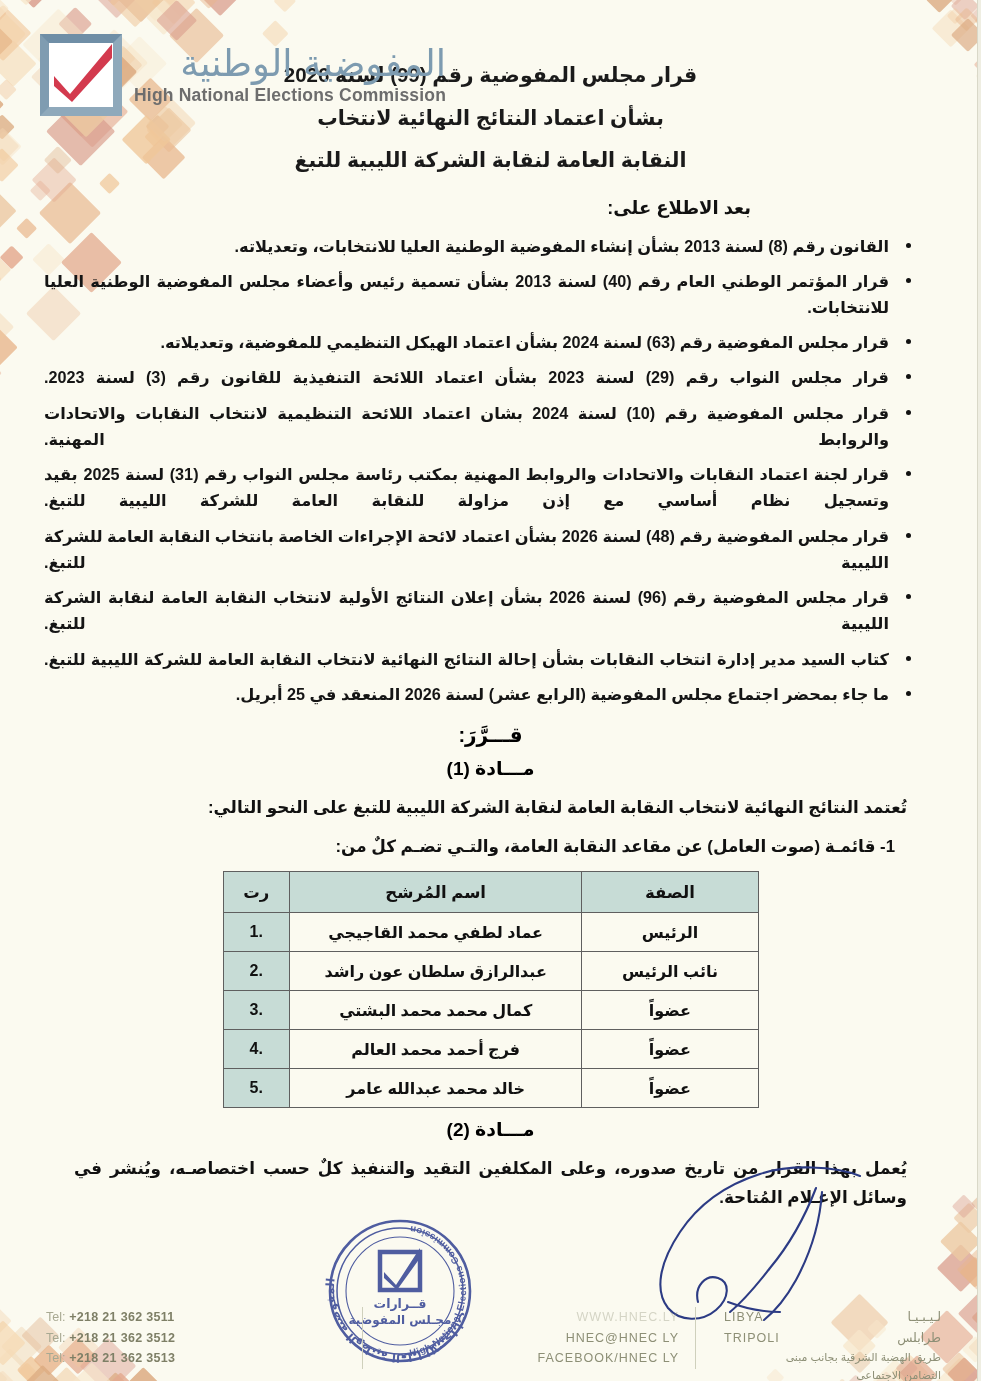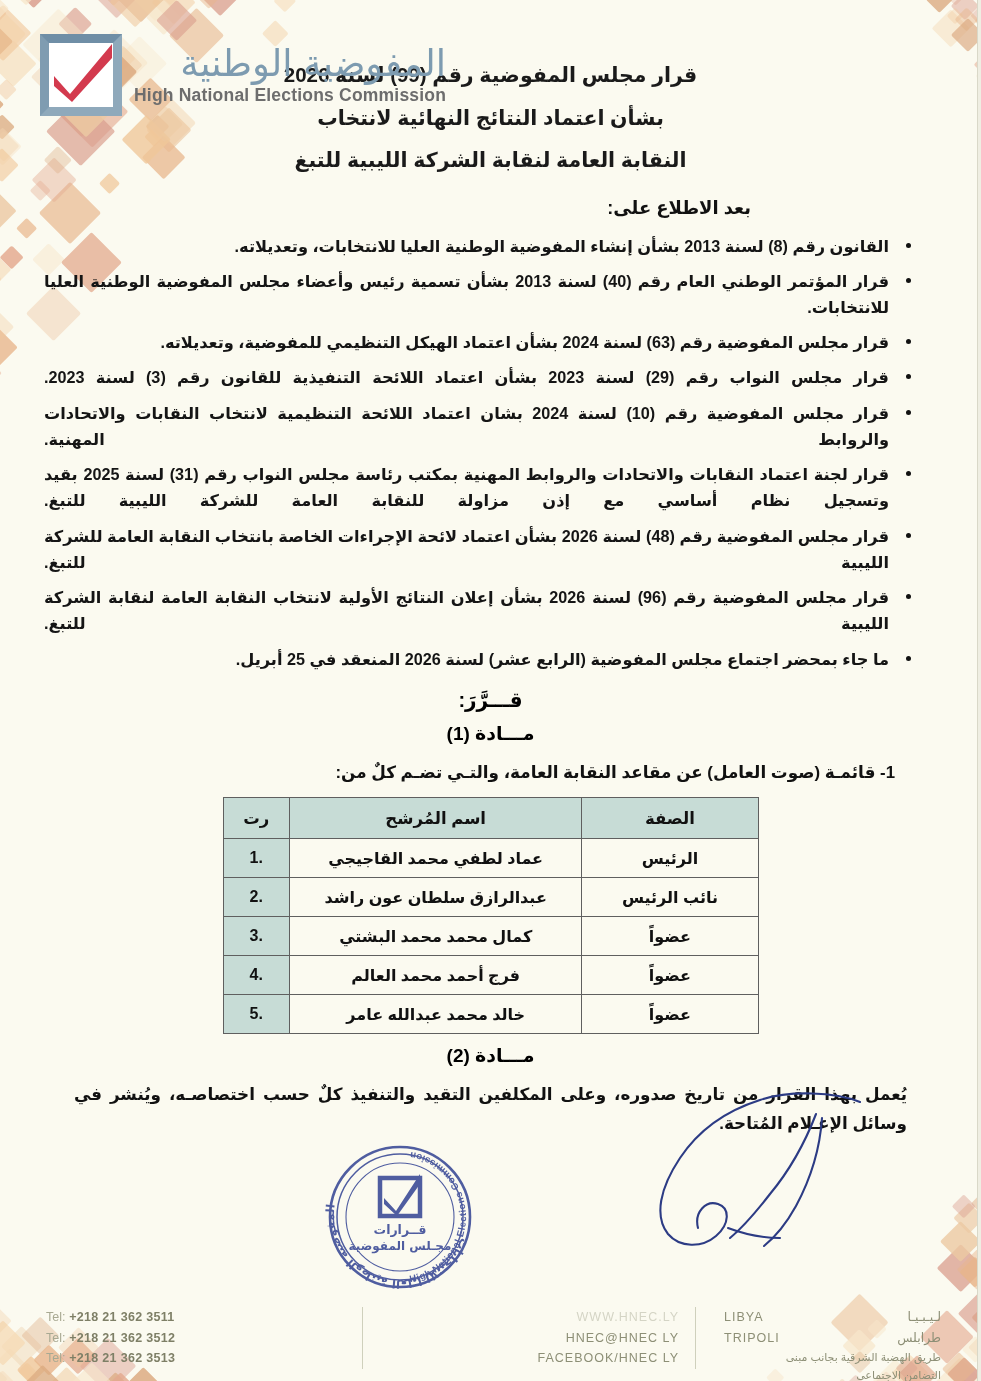--- a/index.html
+++ b/index.html
@@ -461,26 +461,28 @@
 
     <ul class="clauses" id="clause-list">
         <li class="short">القانون رقم (8) لسنة 2013 بشأن إنشاء المفوضية الوطنية العليا للانتخابات، وتعديلاته.</li>
         <li>قرار المؤتمر الوطني العام رقم (40) لسنة 2013 بشأن تسمية رئيس وأعضاء مجلس المفوضية الوطنية العليا للانتخابات.</li>
         <li class="short">قرار مجلس المفوضية رقم (63) لسنة 2024 بشأن اعتماد الهيكل التنظيمي للمفوضية، وتعديلاته.</li>
         <li>قرار مجلس النواب رقم (29) لسنة 2023 بشأن اعتماد اللائحة التنفيذية للقانون رقم (3) لسنة 2023.</li>
         <li>قرار مجلس المفوضية رقم (10) لسنة 2024 بشان اعتماد اللائحة التنظيمية لانتخاب النقابات والاتحادات والروابط المهنية.</li>
         <li>قرار لجنة اعتماد النقابات والاتحادات والروابط المهنية بمكتب رئاسة مجلس النواب رقم (31) لسنة 2025 بقيد وتسجيل نظام أساسي مع إذن مزاولة للنقابة العامة للشركة الليبية للتبغ.</li>
         <li>قرار مجلس المفوضية رقم (48) لسنة 2026 بشأن اعتماد لائحة الإجراءات الخاصة بانتخاب النقابة العامة للشركة الليبية للتبغ.</li>
         <li>قرار مجلس المفوضية رقم (96) لسنة 2026 بشأن إعلان النتائج الأولية لانتخاب النقابة العامة لنقابة الشركة الليبية للتبغ.</li>
+        <li>كتاب السيد مدير إدارة انتخاب النقابات بشأن إحالة النتائج النهائية لانتخاب النقابة العامة للشركة الليبية للتبغ.</li>
         <li class="short">ما جاء بمحضر اجتماع مجلس المفوضية (الرابع عشر) لسنة 2026 المنعقد في 25 أبريل.</li>
       </ul>
 
     <div class="qarrar">قـــرَّرَ:</div>
 
     <div class="article-head">مـــادة (1)</div>
+    <div class="para">تُعتمد النتائج النهائية لانتخاب النقابة العامة لنقابة الشركة الليبية للتبغ على النحو التالي:</div>
     <div class="para indent">1- قائمـة (صوت العامل) عن مقاعد النقابة العامة، والتـي تضـم كلٌ من:</div>
 
     <div class="tbl-wrap">
       <table class="results">
         <thead>
           <tr>
             <th class="col-role">الصفة</th>
             <th class="col-name">اسم المُرشح</th>
             <th class="col-rt">رت</th>
           </tr>

